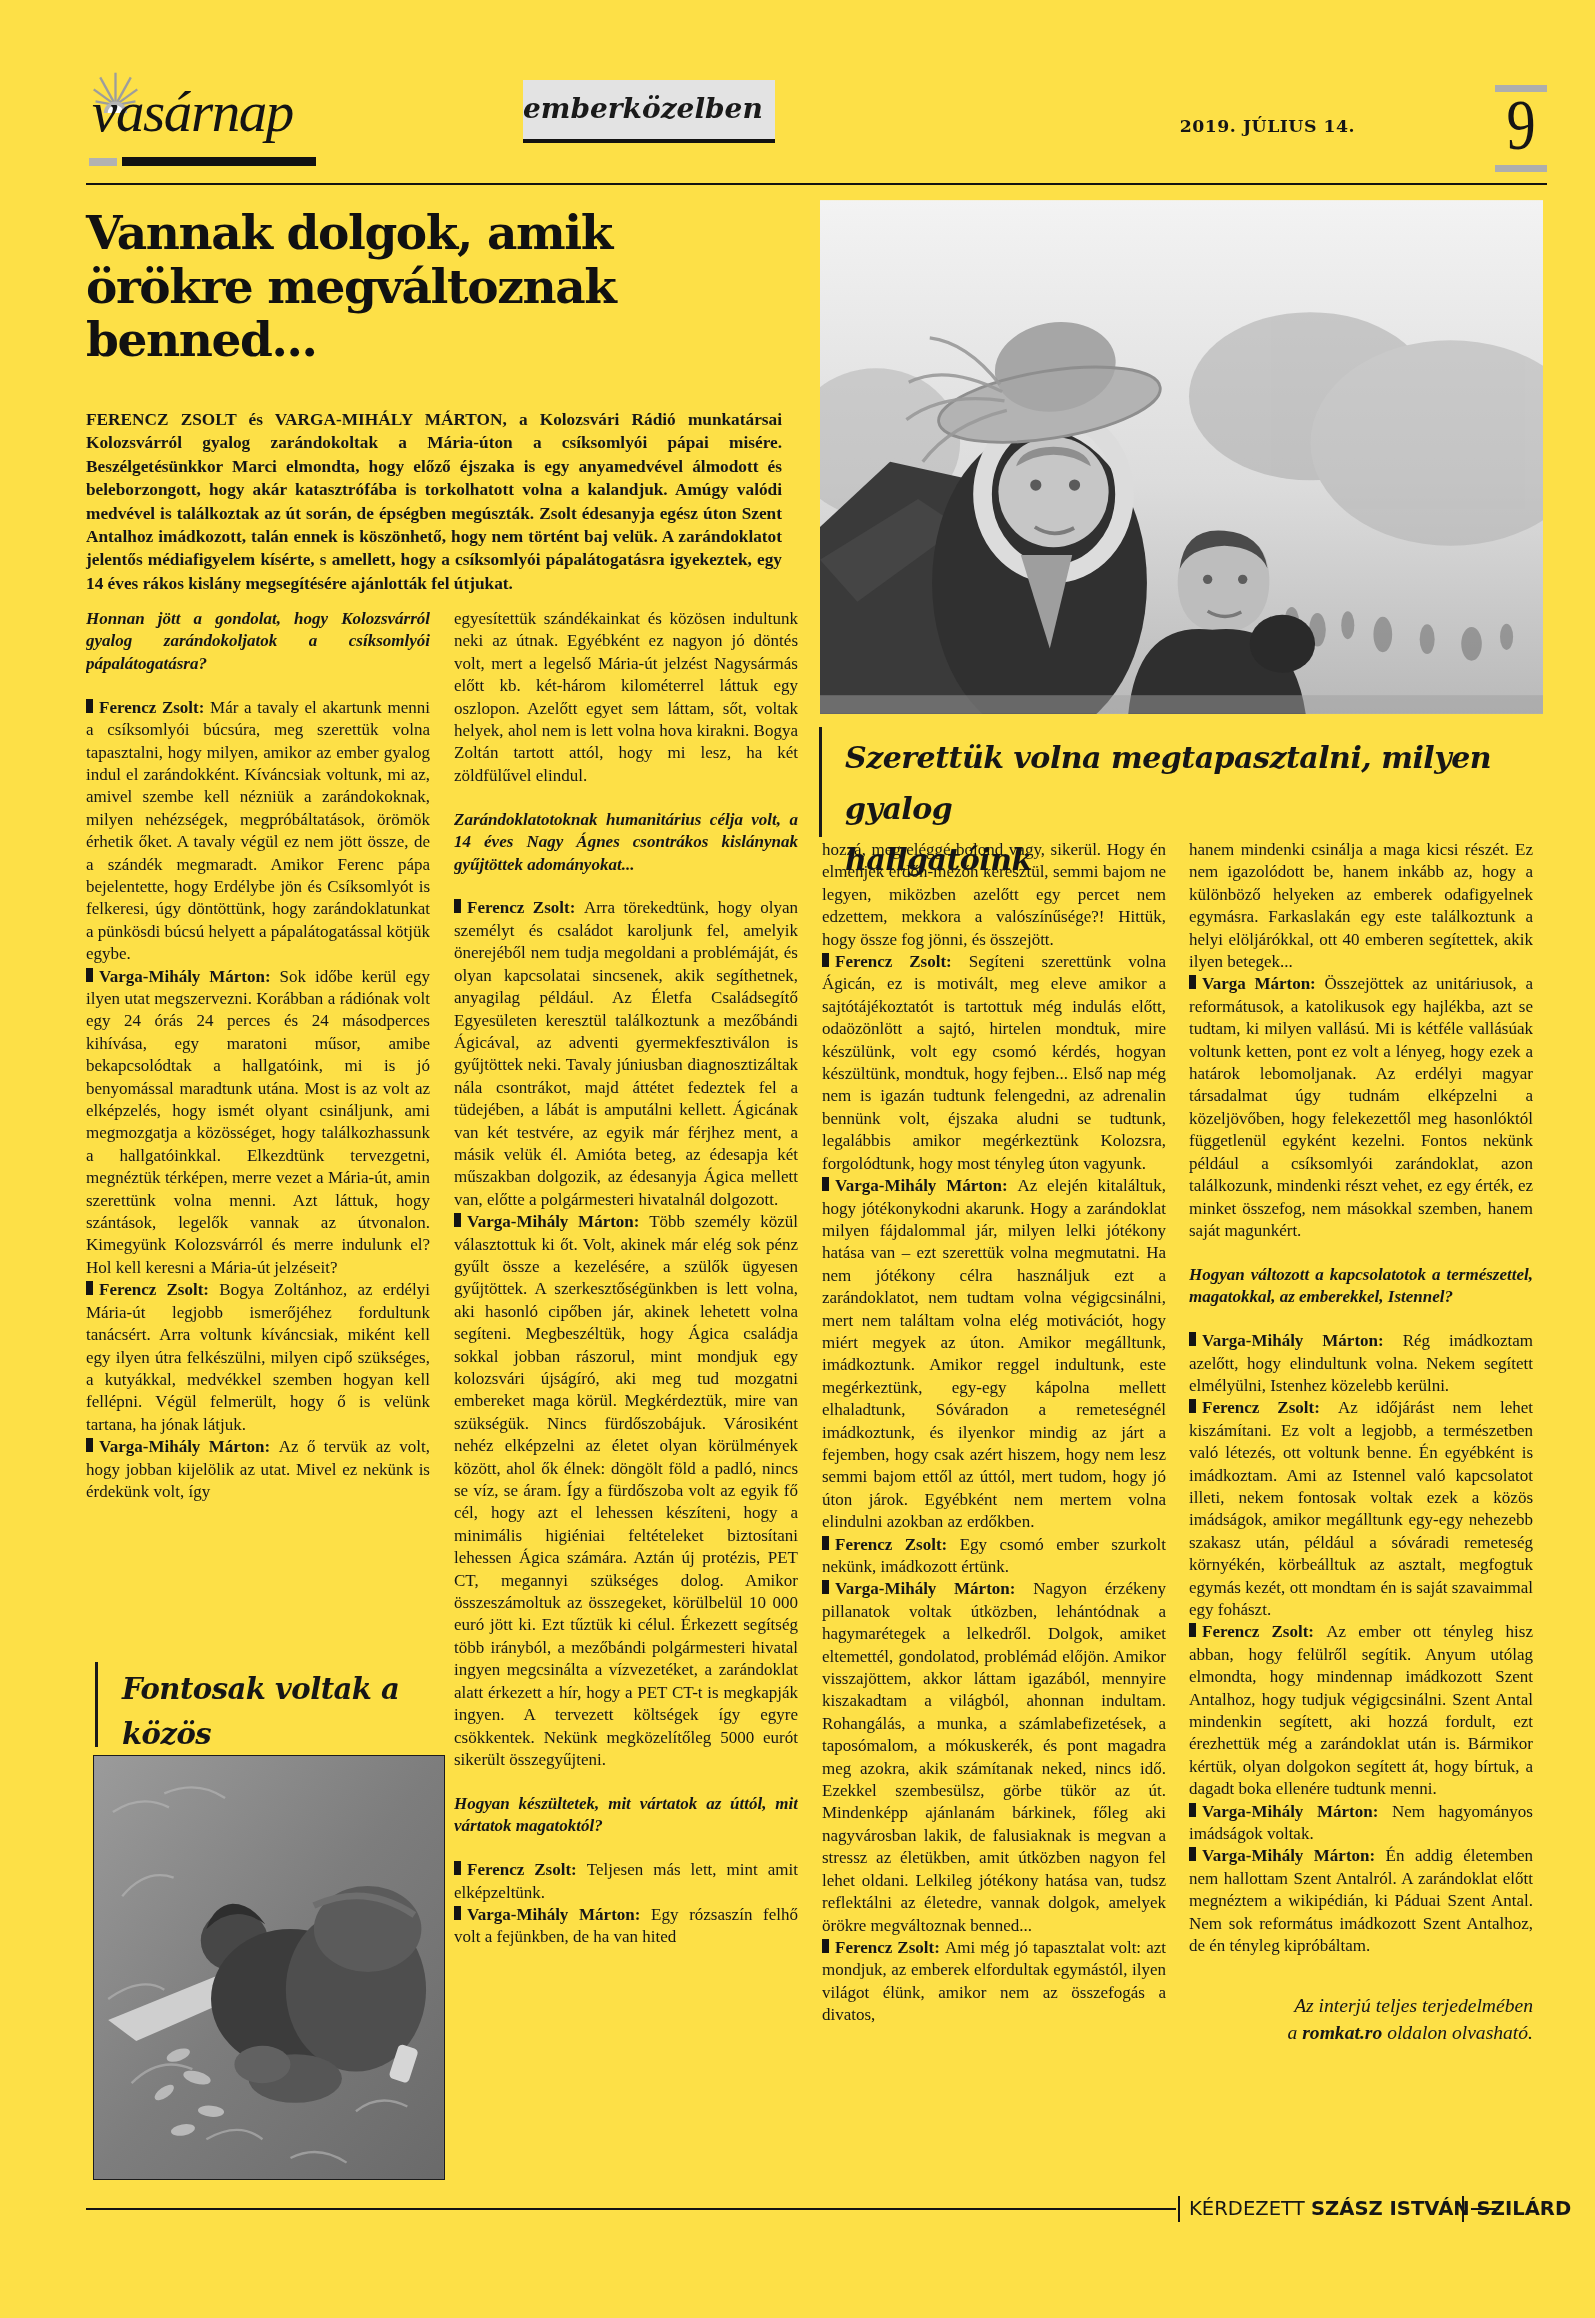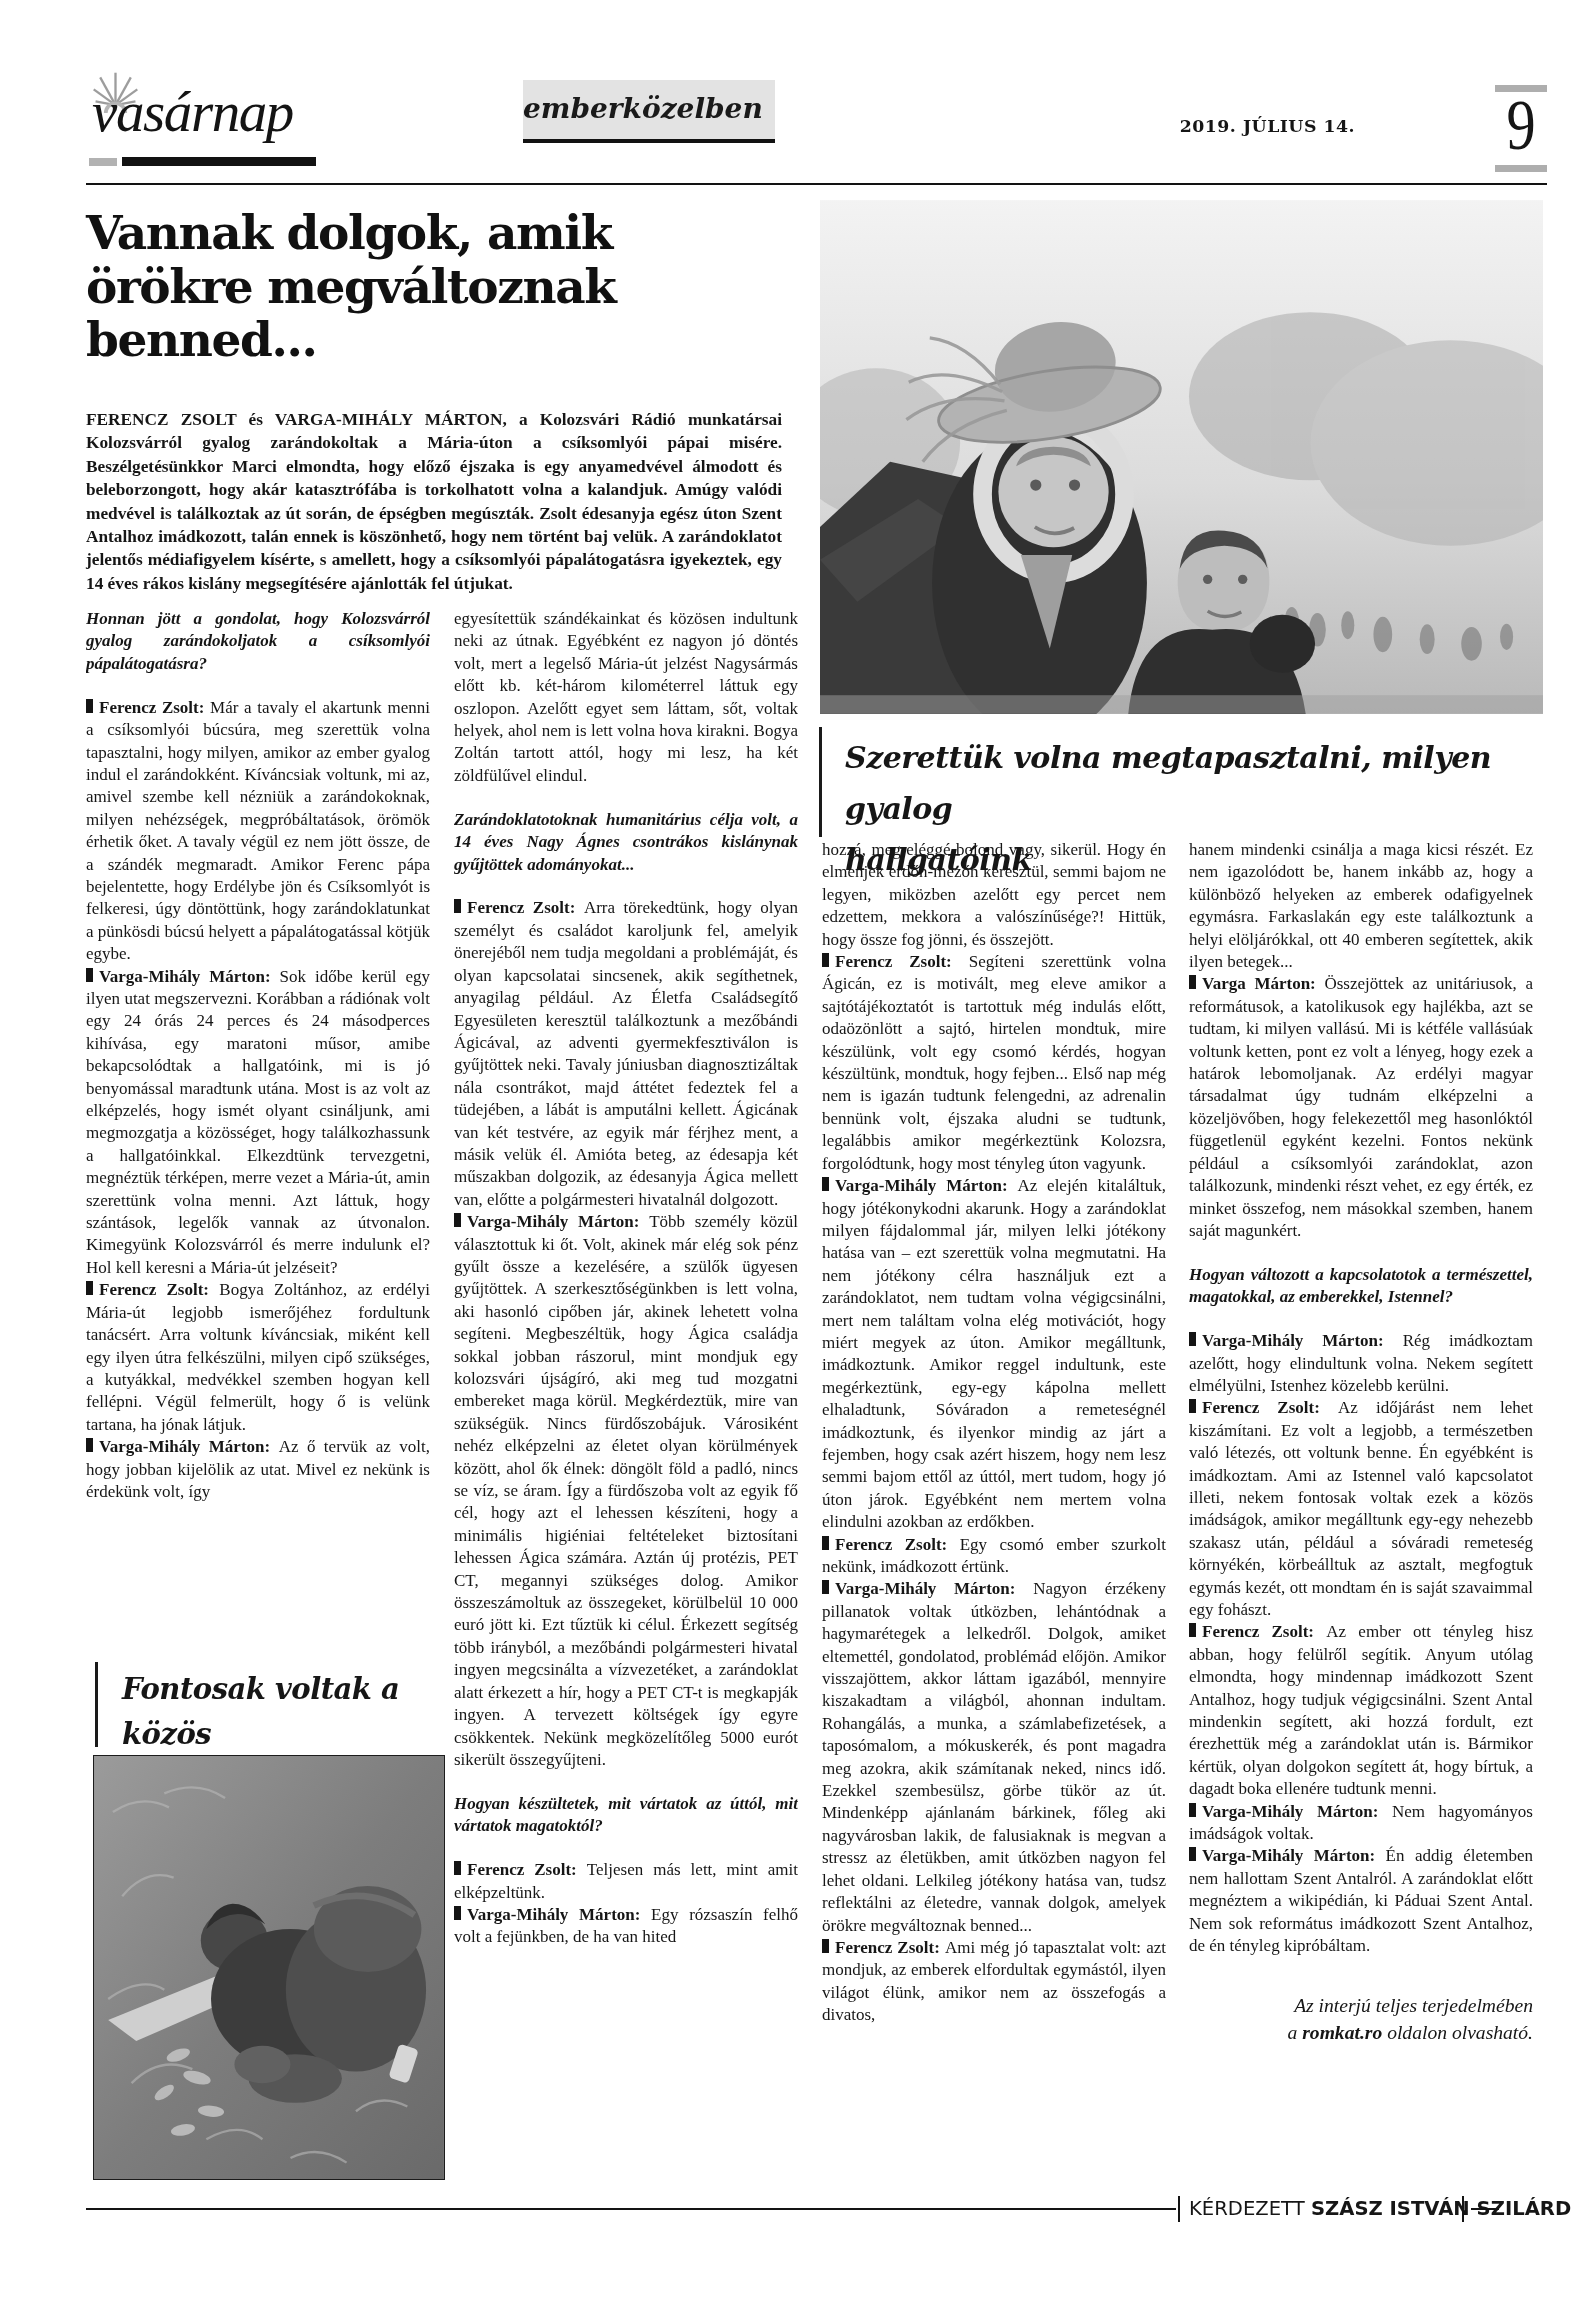--- a/index.html
+++ b/index.html
@@ -1,16 +1,16 @@
 <!DOCTYPE html>
 <html style="font-size:7.5px"><head>
 <meta charset="utf-8">
 <style>
   html,body{margin:0;padding:0;background:#888;}
-  .page{position:relative;width:1595px;height:2319px;background:#ffffff;color:#161616;
+  .page{position:relative;width:1595px;height:2319px;background:#fde047;color:#161616;
         font-family:"Liberation Serif",serif;overflow:hidden;}
 
   
   .logo-sun{position:absolute;left:90px;top:69px;}
   .logo-text{position:absolute;left:92px;top:83px;font:italic 400 57px/1 "Liberation Serif",serif;
              letter-spacing:-1.4px;color:#141414;}
   .logo-bar-gray{position:absolute;left:89px;top:158px;width:28px;height:7.5px;background:#b2b2b2;}
   .logo-bar-black{position:absolute;left:122px;top:157px;width:194px;height:9.3px;background:#121212;}
   .section-box{position:absolute;left:523px;top:80px;width:252px;height:59px;background:#e3e3e3;
                border-bottom:4.7px solid #121212;text-align:left;}

